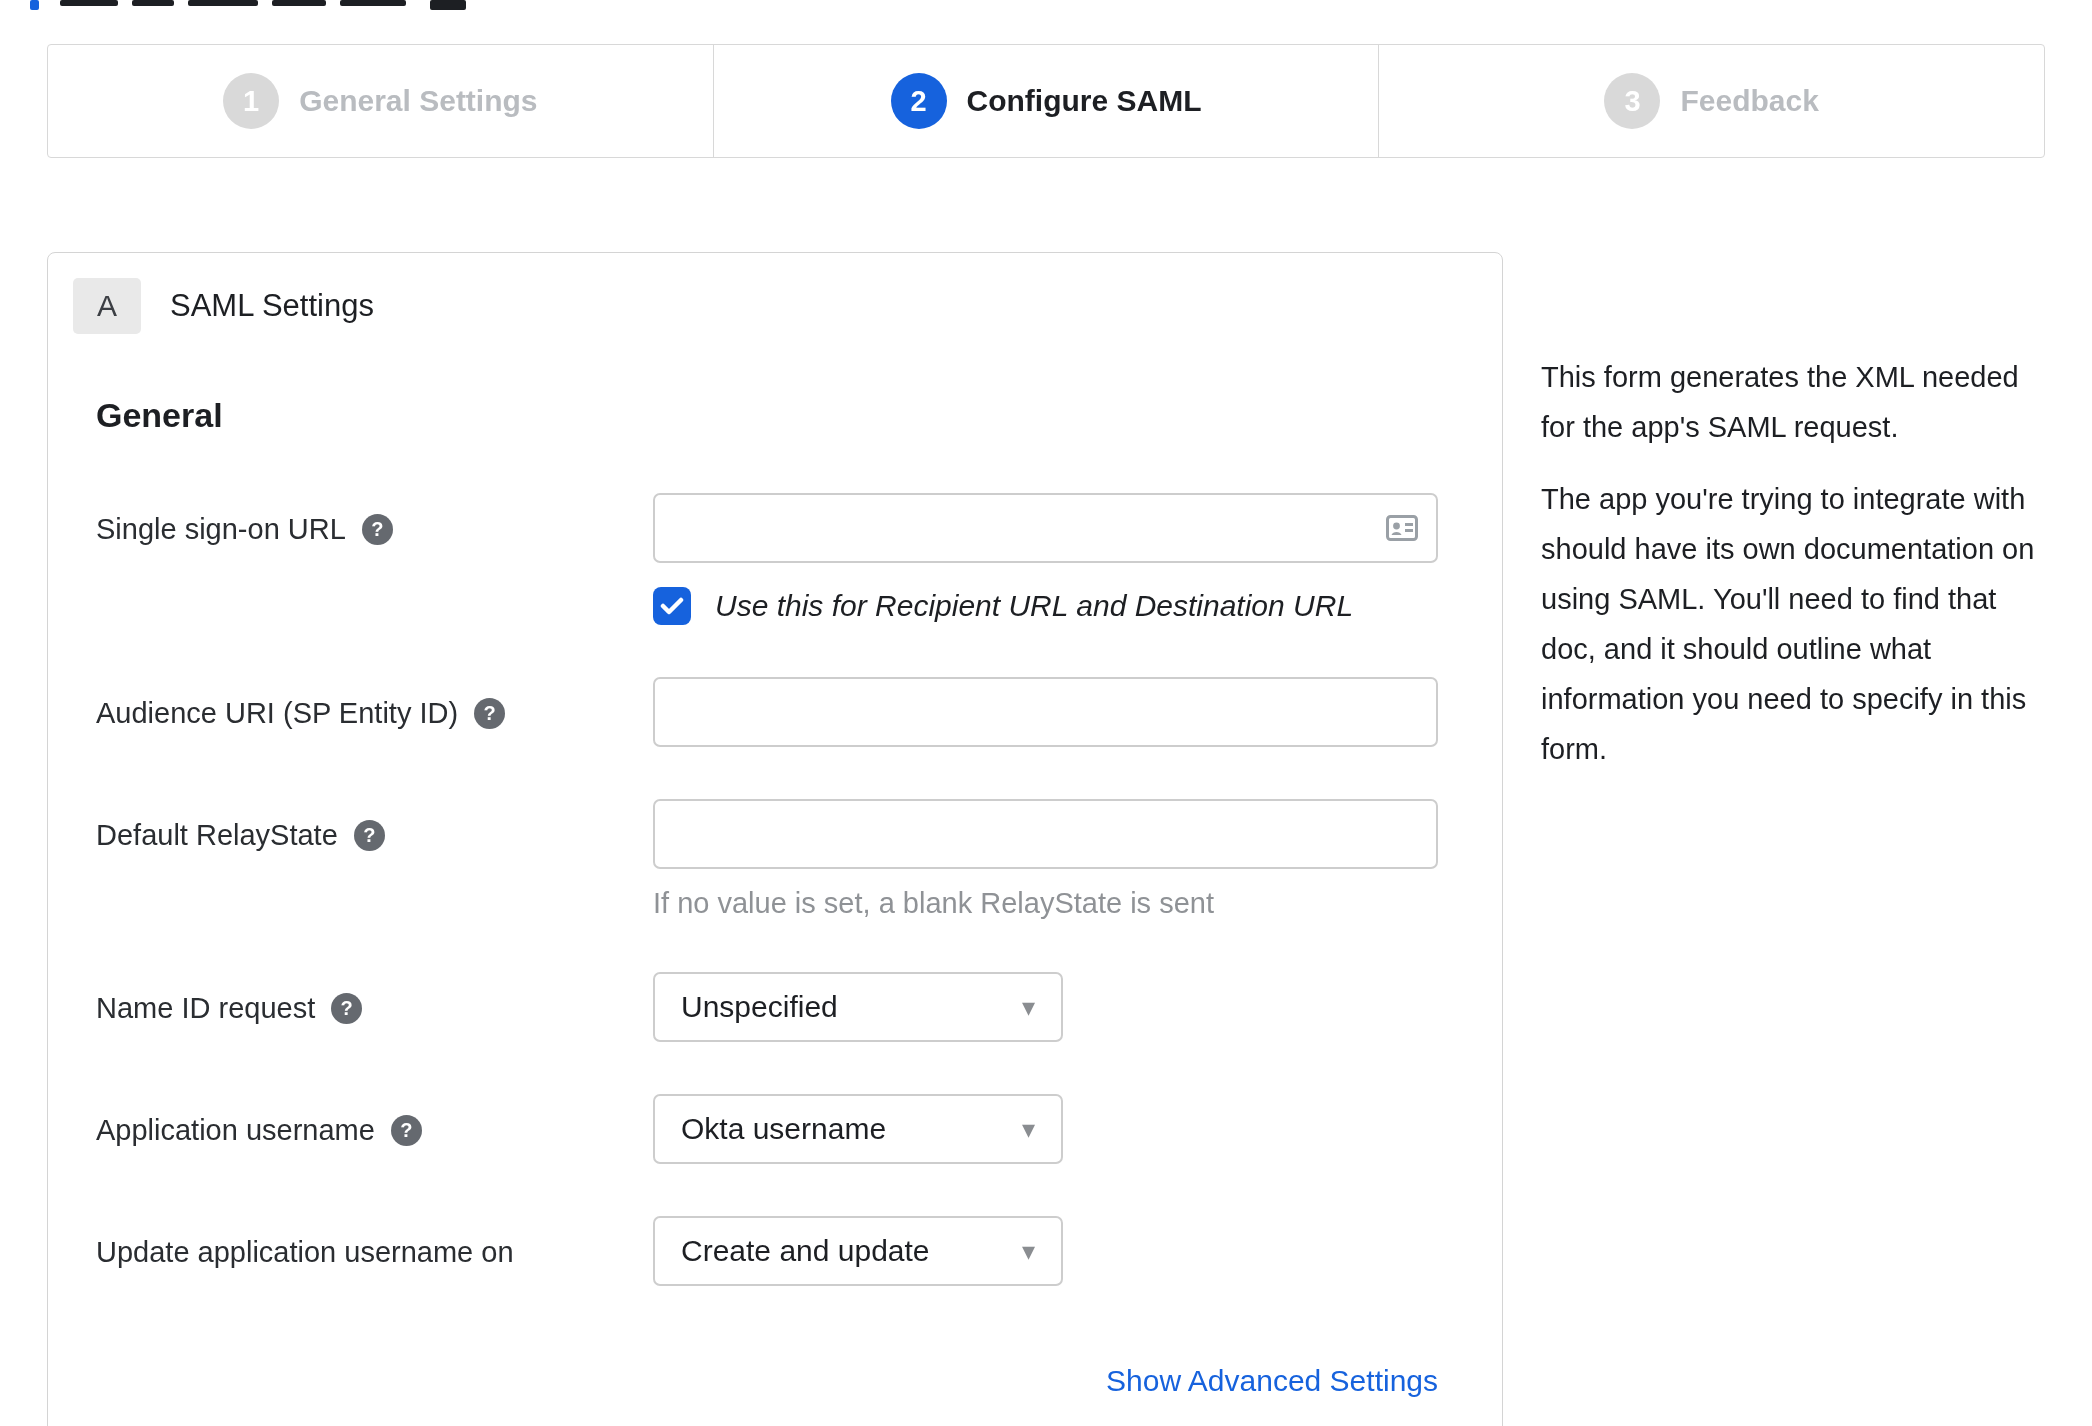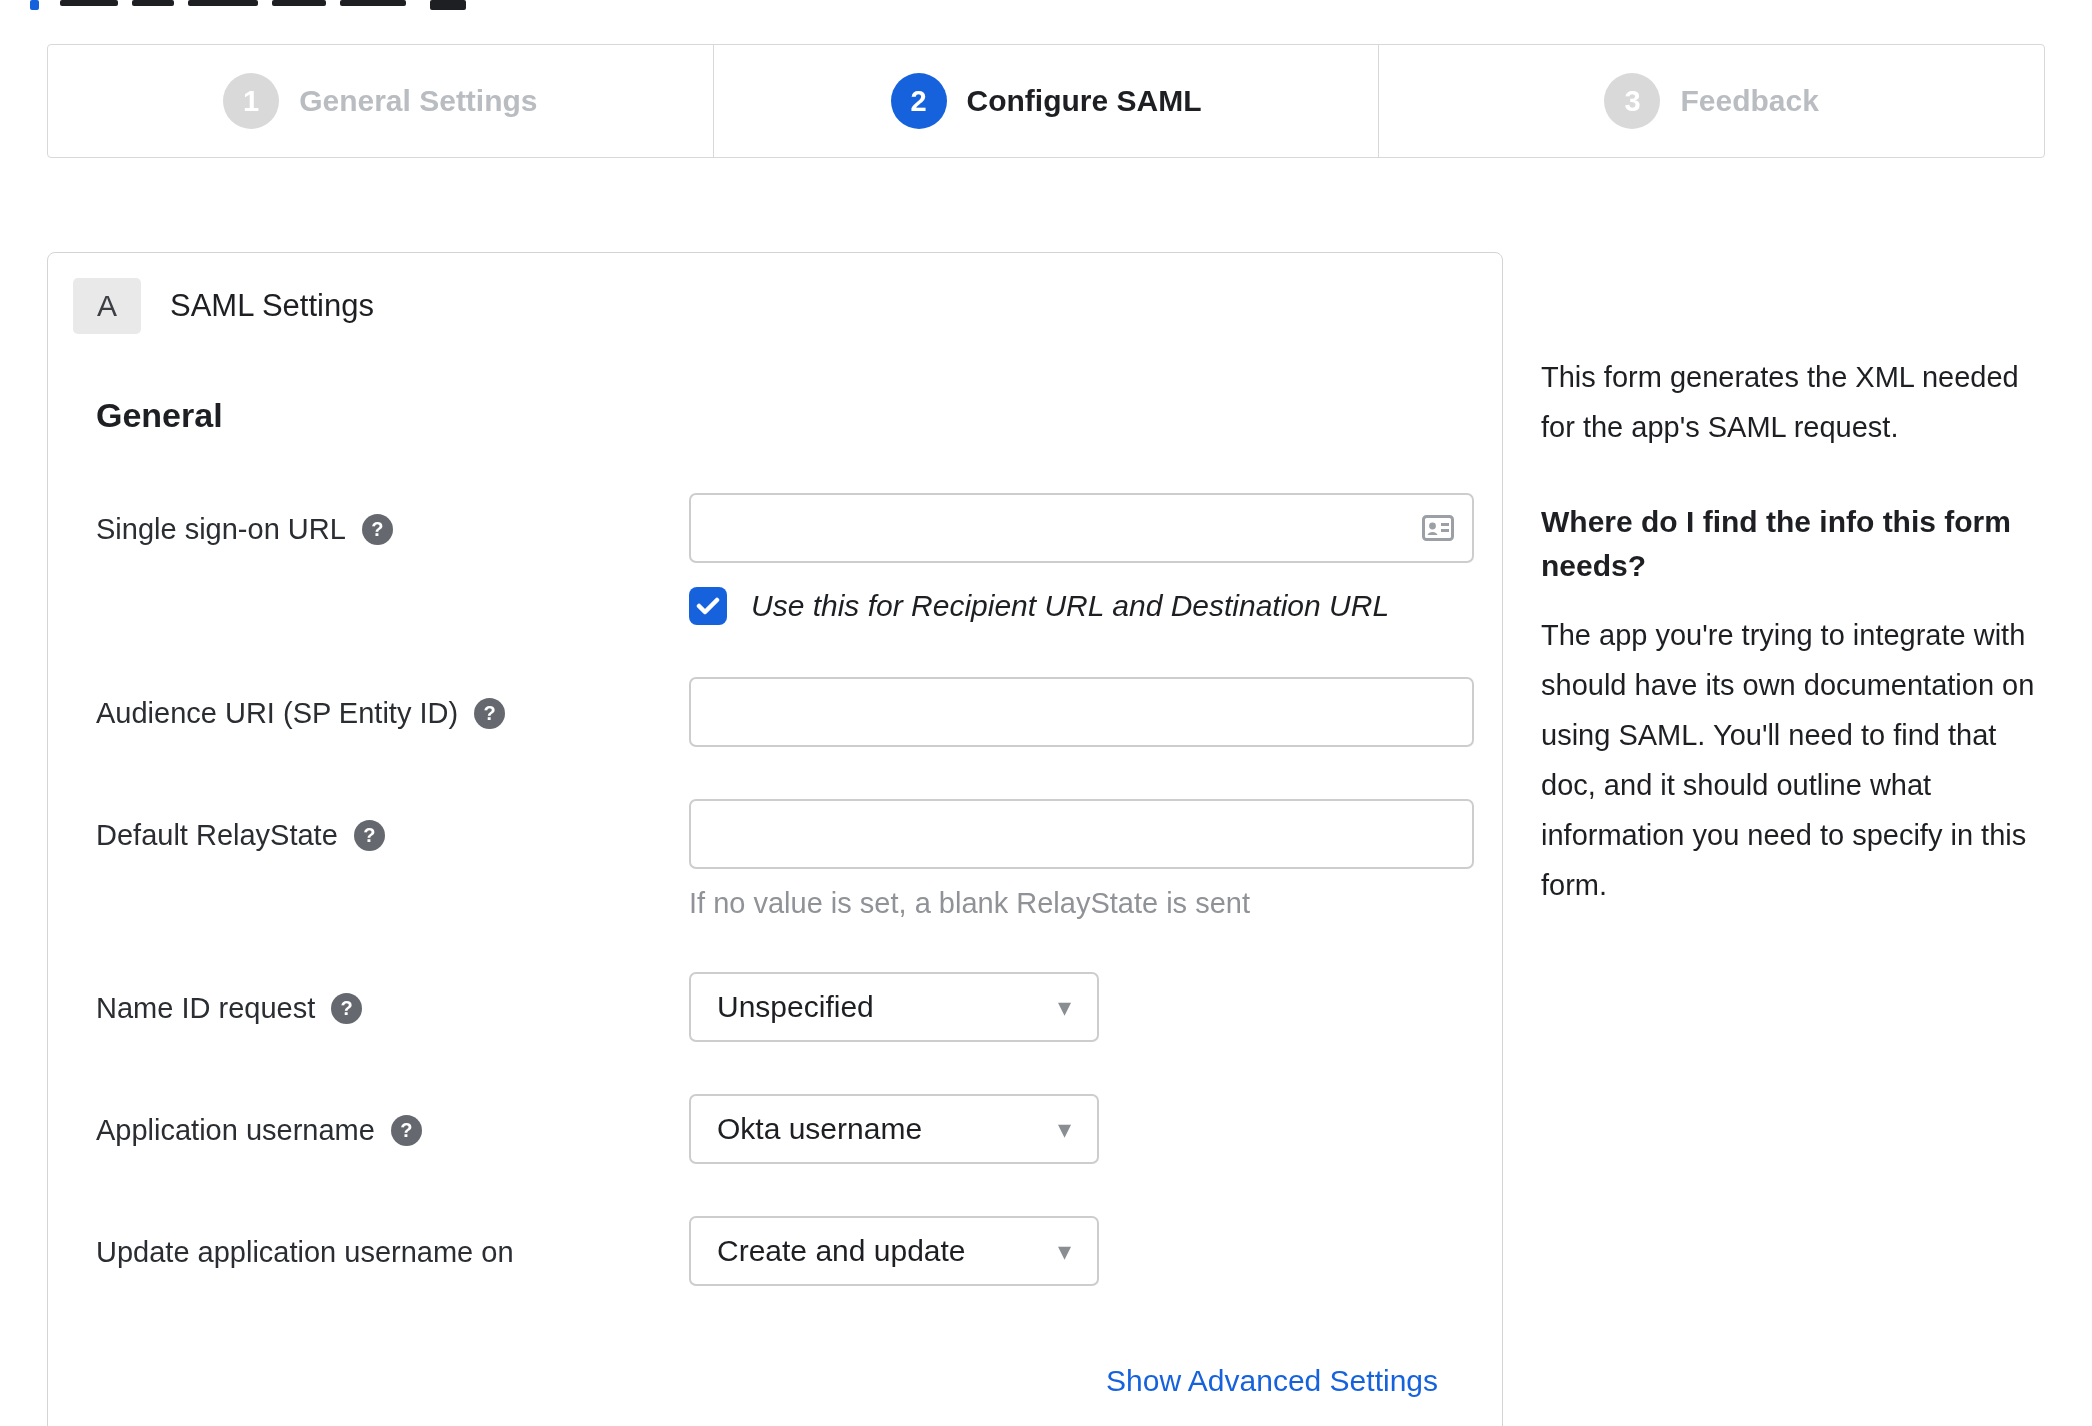--- a/index.html
+++ b/index.html
@@ -26,21 +26,21 @@
   .card { width: 1456px; min-height: 1300px; border: 1px solid #d4d4d4; border-radius: 8px; background: #fff; padding: 25px 0 60px 0; }
 
   .card-header { display: flex; align-items: center; padding-left: 25px; }
   .badge { width: 68px; height: 56px; background: #e9e9e9; border-radius: 5px; display: flex; align-items: center; justify-content: center;
     font-size: 30px; color: #3c3f44; }
   .card-title { margin-left: 29px; font-size: 31px; font-weight: normal; color: #1d1f23; }
 
   .section-title { margin: 62px 0 0 48px; font-size: 34px; font-weight: bold; color: #1d1f23; }
 
   .form { margin-top: 58px; padding-left: 48px; }
-  .form-row { display: flex; margin-bottom: 52px; gap: 36px; }
+  .form-row { display: flex; margin-bottom: 52px; }
   .label-col { width: 557px; padding-top: 18px; display: flex; align-items: flex-start; }
   .field-label { font-size: 29px; color: #2a2d31; line-height: 36px; }
   .help { width: 31px; height: 31px; border-radius: 50%; background: #65696f; color: #fff; font-size: 20px; font-weight: bold;
     display: inline-flex; align-items: center; justify-content: center; margin-left: 16px; margin-top: 3px; flex: 0 0 auto; }
   .field-col { flex: 1; }
 
   .input-wrap { position: relative; width: 785px; }
   .text-input { width: 785px; height: 70px; border: 2px solid #cdcdcd; border-radius: 7px; background: #fff;
     font-size: 30px; padding: 0 64px 0 26px; color: #1d1f23; outline: none; }
   .vcard { position: absolute; right: 20px; top: 20px; }
@@ -207,16 +207,15 @@
 
       <div class="advanced-row">
         <a class="advanced-link" href="#">Show Advanced Settings</a>
       </div>
 
     </div>
   </div>
 
   <div class="sidebar">
     <div class="sb-a">This form generates the XML needed for the app's SAML request.</div>
-    <div class="sb-q second">Where do I find the info this form needs?</div>
     <div class="sb-a">The app you're trying to integrate with should have its own documentation on using SAML. You'll need to find that doc, and it should outline what information you need to specify in this form.</div>
   </div>
 </div>
 
 </body></html>

